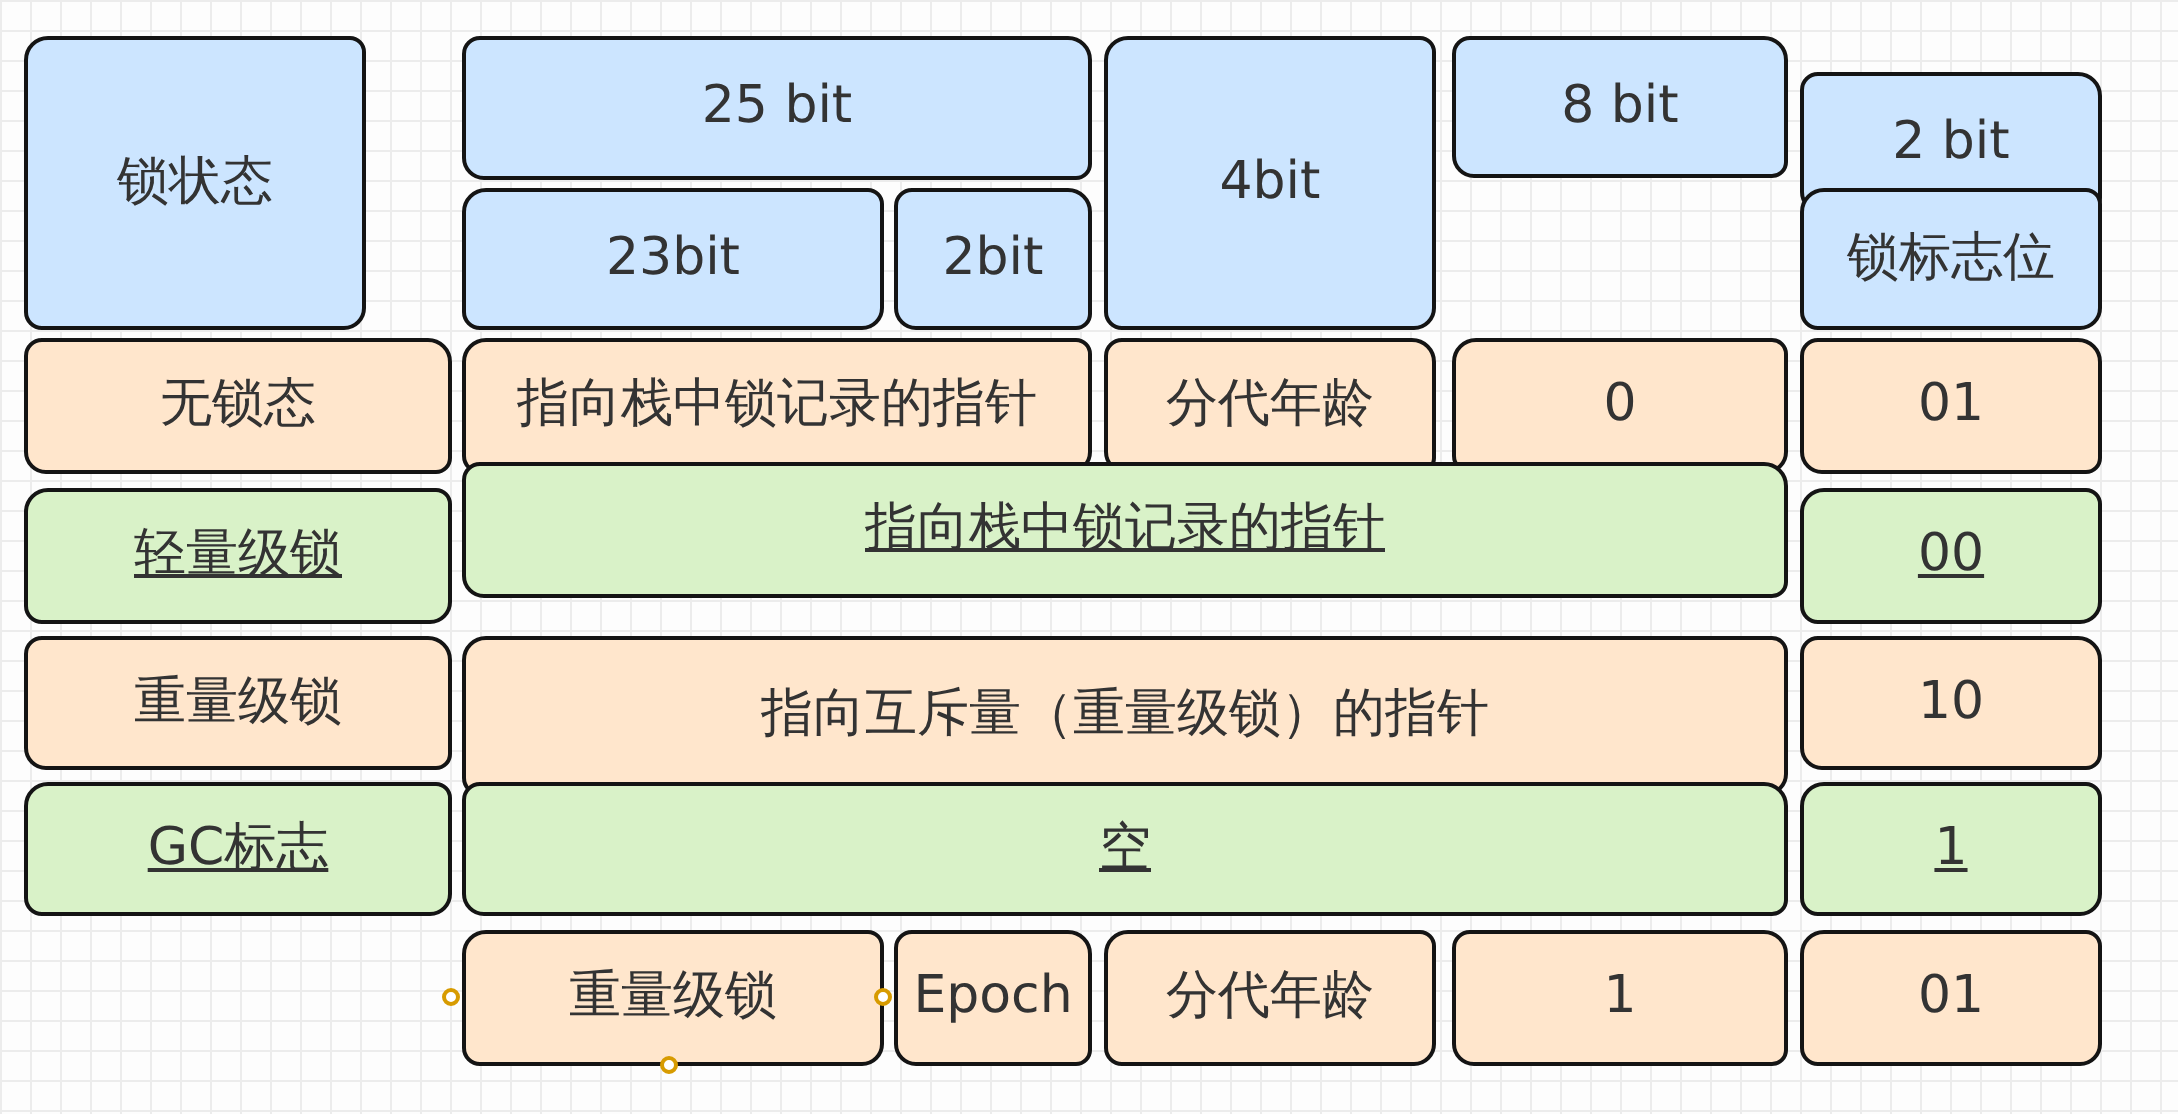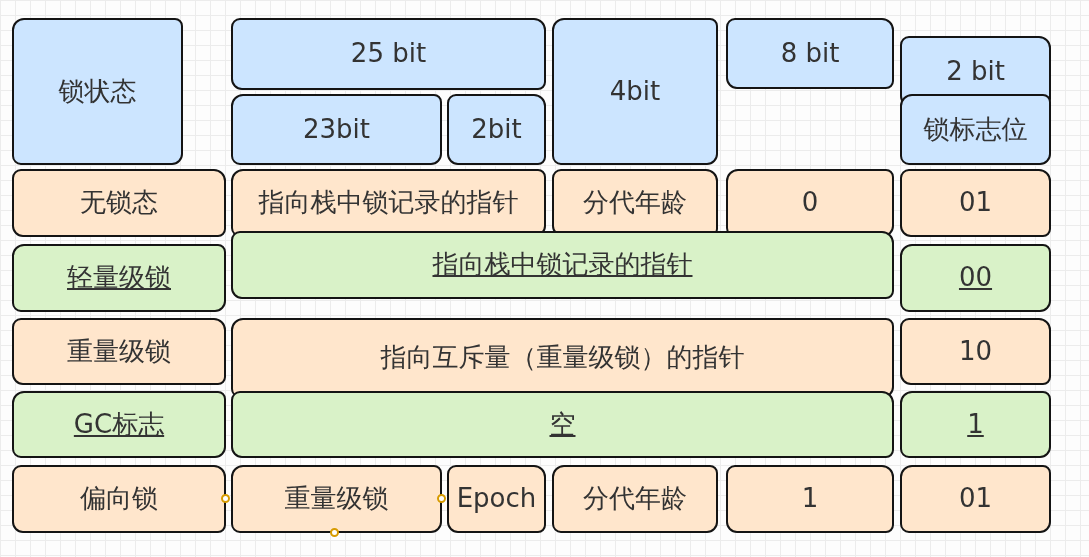--- a/index.html
+++ b/index.html
@@ -71,21 +71,20 @@
   <div class="cell green r1" style="left:900px;top:244px;width:151px;height:68px">00</div>
 
   <div class="cell orange r2" style="left:12px;top:318px;width:214px;height:67px">重量级锁</div>
   <div class="cell orange r1" style="left:231px;top:318px;width:663px;height:80px">指向互斥量（重量级锁）的指针</div>
   <div class="cell orange r2" style="left:900px;top:318px;width:151px;height:67px">10</div>
 
   <div class="cell green r1" style="left:12px;top:391px;width:214px;height:67px">GC标志</div>
   <div class="cell green r2" style="left:231px;top:391px;width:663px;height:67px">空</div>
   <div class="cell green r1" style="left:900px;top:391px;width:151px;height:67px">1</div>
 
-  <div class="cell orange r2" style="left:12px;top:465px;width:214px;height:68px">偏向锁</div>
   <div class="cell orange r1" style="left:231px;top:465px;width:211px;height:68px">重量级锁</div>
   <div class="cell orange r2" style="left:447px;top:465px;width:99px;height:68px">Epoch</div>
   <div class="cell orange r1" style="left:552px;top:465px;width:166px;height:68px">分代年龄</div>
   <div class="cell orange r2" style="left:726px;top:465px;width:168px;height:68px">1</div>
   <div class="cell orange r1" style="left:900px;top:465px;width:151px;height:68px">01</div>
 
   <div class="dot" style="left:221px;top:494px"></div>
   <div class="dot" style="left:437px;top:494px"></div>
   <div class="dot" style="left:330px;top:528px"></div>
 

